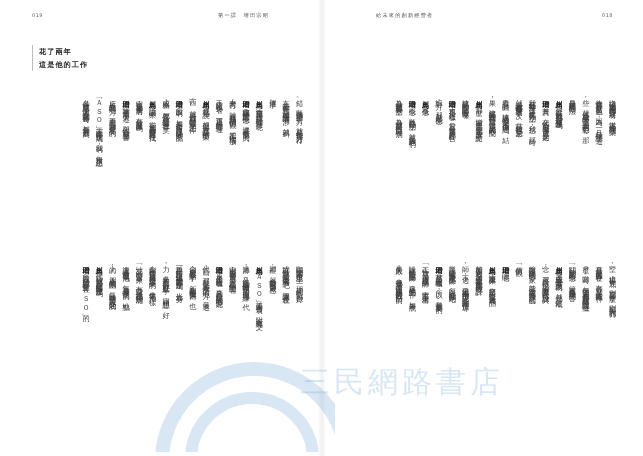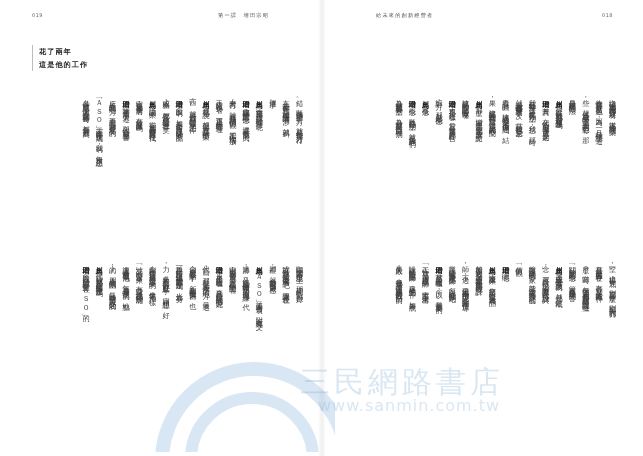--- a/index.html
+++ b/index.html
@@ -161,14 +161,13 @@
         <span class="col"><span>設計圖的是建築師，這是他的工作，如果成</span></span>
         <span class="col"><span>果失敗，也是選擇了這個建築師的我自己的</span></span>
       </div>
   </div>
 
   <div class="watermark-arc">
     <div class="ring" style="left:5px; top:10px; width:170px; height:170px; border-width:14px;"></div>
     <div class="ring" style="left:35px; top:40px; width:110px; height:110px; border-width:12px;"></div>
   </div>
   <div class="watermark-text">三民網路書店</div>
-  <div class="watermark-url">www.sanmin.com.tw</div>
 </div>
 
 </body></html>

